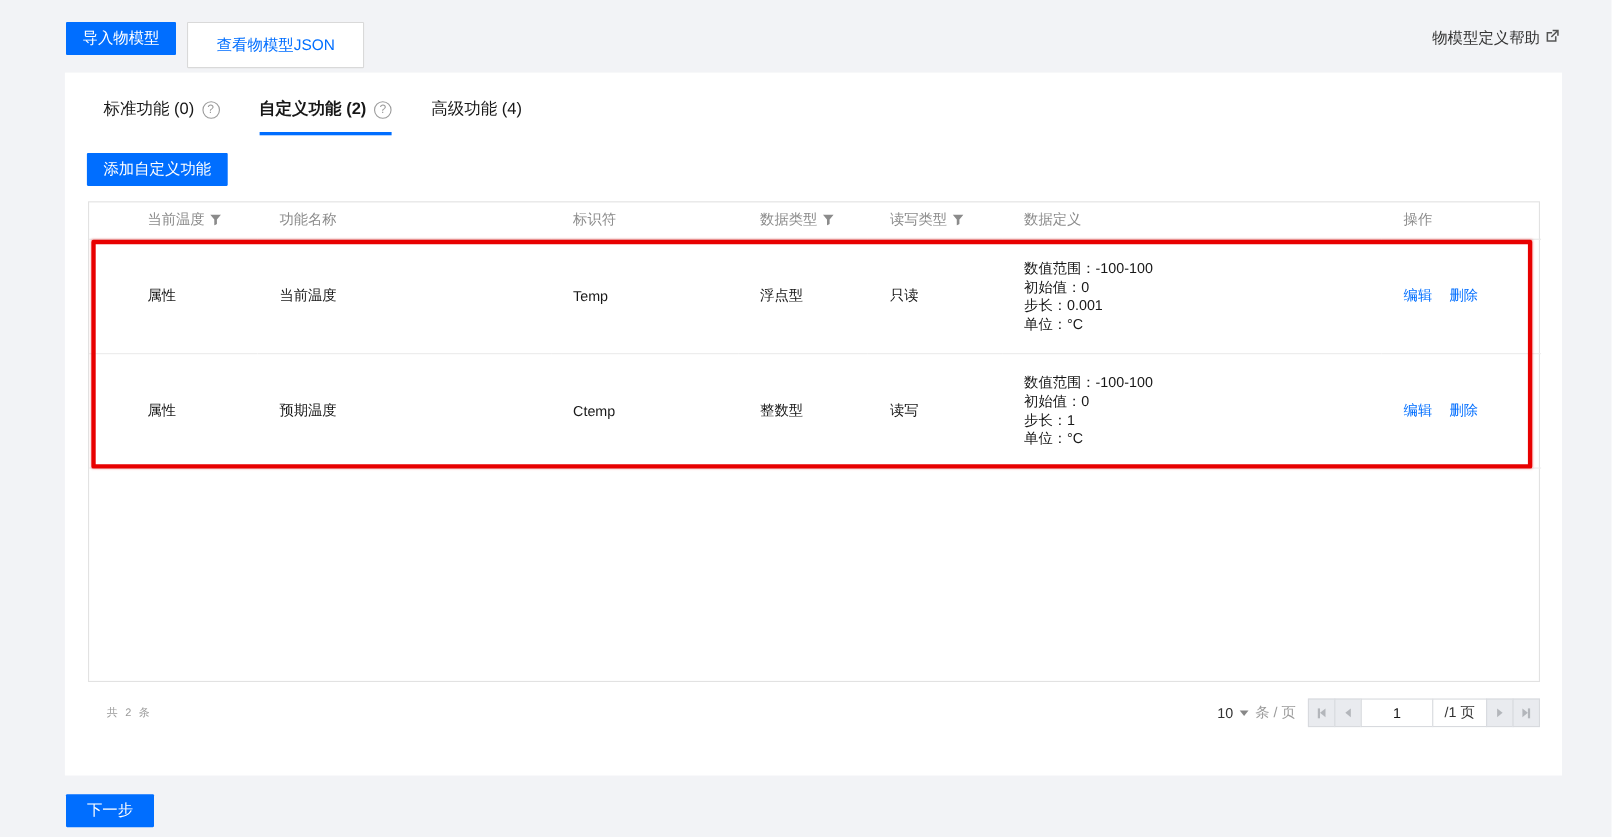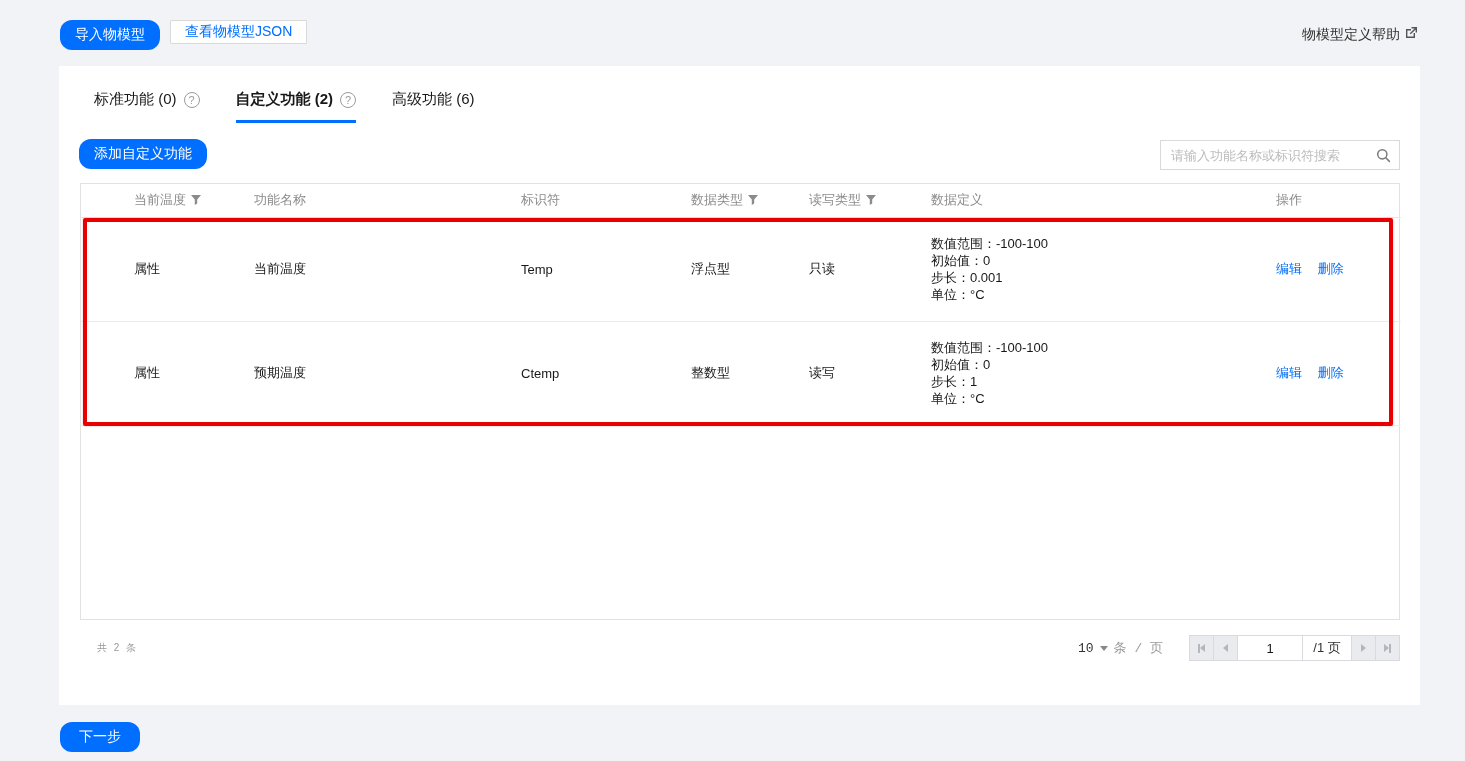--- a/index.html
+++ b/index.html
@@ -9,25 +9,25 @@
     background:#f2f3f6;
     position:relative;
     font-size:14px;
     color:#181818;
     overflow:hidden;
   }
   
   .topbar { position:absolute; left:60px; top:20px; display:flex; gap:10px; }
   .btn-primary {
     background:#006eff; color:#fff; border:none; height:30px; padding:0 15px;
-    font-size:14px; cursor:pointer; font-family:inherit; border-radius:12px;
+    font-size:14px; cursor:pointer; font-family:inherit; border-radius:1px;
   }
   .btn-plain {
-    background:#fff; color:#006eff; border:1px solid #d9d9d9; height:24px;
-    padding:0 14px; font-size:14px; cursor:pointer; font-family:inherit; border-radius:1px;
+    background:#fff; color:#006eff; border:1px solid #d9d9d9; height:42px;
+    padding:0 26px; font-size:14px; cursor:pointer; font-family:inherit; border-radius:1px;
   }
   .help-link {
     position:absolute; right:47px; top:26px; color:#333; font-size:14px;
     display:flex; align-items:flex-start; gap:5px; cursor:pointer; text-decoration:none;
   }
   .ext-icon svg { display:block; }
   
   .card {
     position:absolute; left:59px; top:66px; width:1361px; height:639px;
     background:#fff;
@@ -82,21 +82,21 @@
     border:4px solid #e80000; border-radius:2px; pointer-events:none; z-index:5;
     box-shadow:0 0 2px rgba(232,0,0,.35);
   }
   
   .table-footer {
     position:absolute; left:21px; right:20px; top:562px; height:40px;
     display:flex; align-items:center; justify-content:space-between;
   }
   .total-text { color:#9b9b9b; font-size:10px; padding-left:17px; letter-spacing:2px; }
   .pager { display:flex; align-items:center; gap:0; }
-  .page-size { display:flex; align-items:center; gap:6px; margin-right:26px; cursor:pointer;font-family:Liberation Mono, monospace; }
+  .page-size { display:flex; align-items:center; gap:6px; margin-right:11px; cursor:pointer; }
   .page-size .num { font-size:13px; color:#333; }
   .caret-down {
     width:0; height:0; border-left:4px solid transparent; border-right:4px solid transparent;
     border-top:5px solid #888;
   }
   .page-size .suffix { color:#9b9b9b; font-size:13px; }
   .pg-group { display:flex; }
   .pg-btn {
     height:26px; border:1px solid #d8dade; background:#e9ebef; display:flex;
     align-items:center; justify-content:center; margin-left:-1px; cursor:pointer;
@@ -140,35 +140,26 @@
   <div class="tabs">
     <div class="tab">
       <span>标准功能 (0)</span>
       <span class="qmark">?</span>
     </div>
     <div class="tab active">
       <span>自定义功能 (2)</span>
       <span class="qmark">?</span>
     </div>
     <div class="tab">
-      <span>高级功能 (6)</span>
+      <span>高级功能 (4)</span>
     </div>
   </div>
 
   <button class="btn-primary add-btn">添加自定义功能</button>
 
-  <div class="search-box">
-    <input type="text" placeholder="请输入功能名称或标识符搜索" style="">
-    <span class="search-icon">
-      <svg width="15" height="15" viewBox="0 0 15 15">
-          <circle cx="6.3" cy="6.3" r="4.6" fill="none" stroke="#7a7a7a" stroke-width="1.5"></circle>
-          <line x1="9.8" y1="9.8" x2="13.4" y2="13.4" stroke="#7a7a7a" stroke-width="1.5" stroke-linecap="round"></line>
-        </svg>
-    </span>
-  </div>
 
   <div class="table-wrap">
     <table>
       <colgroup>
         <col style="width:153px">
           <col style="width:267px">
           <col style="width:170px">
         <col style="width:118px">
           <col style="width:122px">
           <col style="width:345px">

